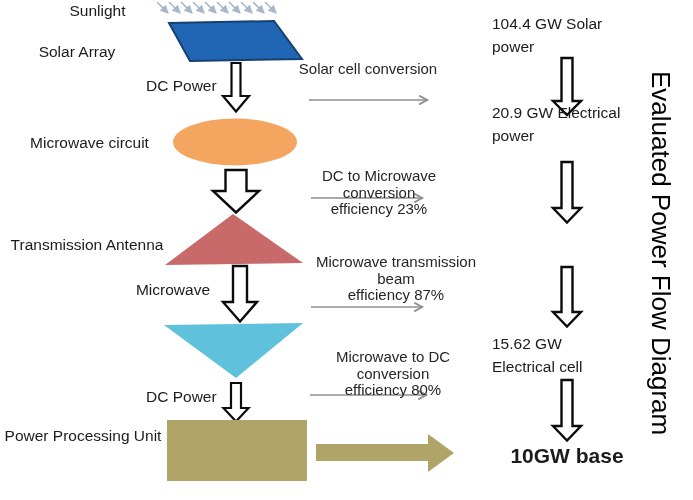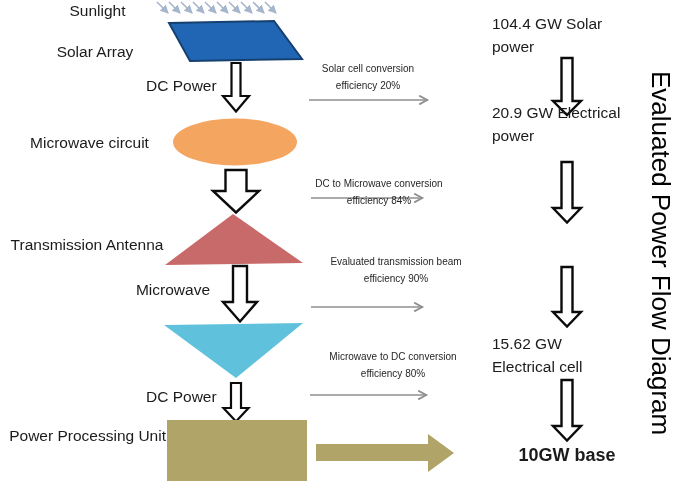--- a/index.html
+++ b/index.html
@@ -3,23 +3,23 @@
 <meta charset="utf-8">
 <style>
   html,body{margin:0;padding:0;background:#fff;}
   .stage{
     position:relative;width:693px;height:500px;background:#ffffff;overflow:hidden;
     font-family:"Liberation Sans",sans-serif;color:#1b1b1b;
   }
   .stage svg.shapes{position:absolute;left:0;top:0;}
   .txt{position:absolute;white-space:nowrap;}
   .lbl{font-size:15.5px;line-height:18px;text-align:center;}
-  .ann{font-size:10px;line-height:16.5px;text-align:center;white-space:normal;color:#262626;}
+  .ann{font-size:15px;line-height:16.5px;text-align:center;white-space:normal;color:#262626;}
   .pv{font-size:15.5px;line-height:23px;text-align:left;white-space:normal;}
-  .pv-big{font-size:18px;line-height:27px;font-weight:bold;text-align:center;white-space:normal;}
+  .pv-big{font-size:21px;line-height:27px;font-weight:bold;text-align:center;white-space:normal;}
   .side-title{
     position:absolute;left:641px;top:48px;height:410px;width:40px;
     writing-mode:vertical-rl;text-orientation:mixed;
     font-size:26px;line-height:40px;text-align:center;color:#000;
   }
 </style>
 </head>
 <body>
 
 <div class="stage">
@@ -68,39 +68,38 @@
 
     <g fill="#ffffff" stroke="#0b0b0b" stroke-width="2.4">
       <path d="M561.5,58 H572.5 V101 H581 L567,115 L553,101 H561.5 Z"></path>
       <path d="M561.5,162 H572.5 V208 H581 L567,222.5 L553,208 H561.5 Z"></path>
       <path d="M561.5,267 H572.5 V312 H581 L567,326.5 L553,312 H561.5 Z"></path>
       <path d="M561.5,380 H572.5 V426 H581 L567,440.5 L553,426 H561.5 Z"></path>
     </g>
   </svg>
 
   <div class="txt lbl" style="left:60px;top:2px;width:75px;">Sunlight</div>
-  <div class="txt lbl" style="left:50px;top:43px;width:90px;">Solar Array</div>
+  <div class="txt lbl" style="left:32px;top:43px;width:90px;">Solar Array</div>
   <div class="txt lbl" style="left:146px;top:77px;width:70px;">DC Power</div>
   <div class="txt lbl" style="left:22px;top:134px;width:135px;">Microwave circuit</div>
   <div class="txt lbl" style="left:132px;top:281px;width:82px;">Microwave</div>
   <div class="txt lbl" style="left:2px;top:236px;width:170px;">Transmission Antenna</div>
   <div class="txt lbl" style="left:146px;top:388px;width:70px;">DC Power</div>
-  <div class="txt lbl" style="left:0px;top:427px;width:166px;text-align:right;">Power Processing Unit</div>
+  <div class="txt lbl" style="left:0px;top:427px;width:166px;">Power Processing Unit</div>
 
   <div class="txt ann" style="left:290px;top:61px;width:156px;">
     <div>Solar cell conversion</div>
-    <div>efficiency 20%</div>
   </div>
-  <div class="txt ann" style="left:288px;top:176px;width:182px;">
+  <div class="txt ann" style="left:288px;top:168px;width:182px;">
     <div>DC to Microwave conversion</div>
-    <div>efficiency 84%</div>
+    <div>efficiency 23%</div>
   </div>
   <div class="txt ann" style="left:300px;top:254px;width:192px;">
-    <div>Evaluated transmission beam</div>
-    <div>efficiency 90%</div>
+    <div>Microwave transmission beam</div>
+    <div>efficiency 87%</div>
   </div>
   <div class="txt ann" style="left:302px;top:349px;width:182px;">
     <div>Microwave to DC conversion</div>
     <div>efficiency 80%</div>
   </div>
 
   <div class="txt pv" style="left:492px;top:12px;width:150px;">
     <div>104.4 GW Solar</div>
     <div>power</div>
   </div>

